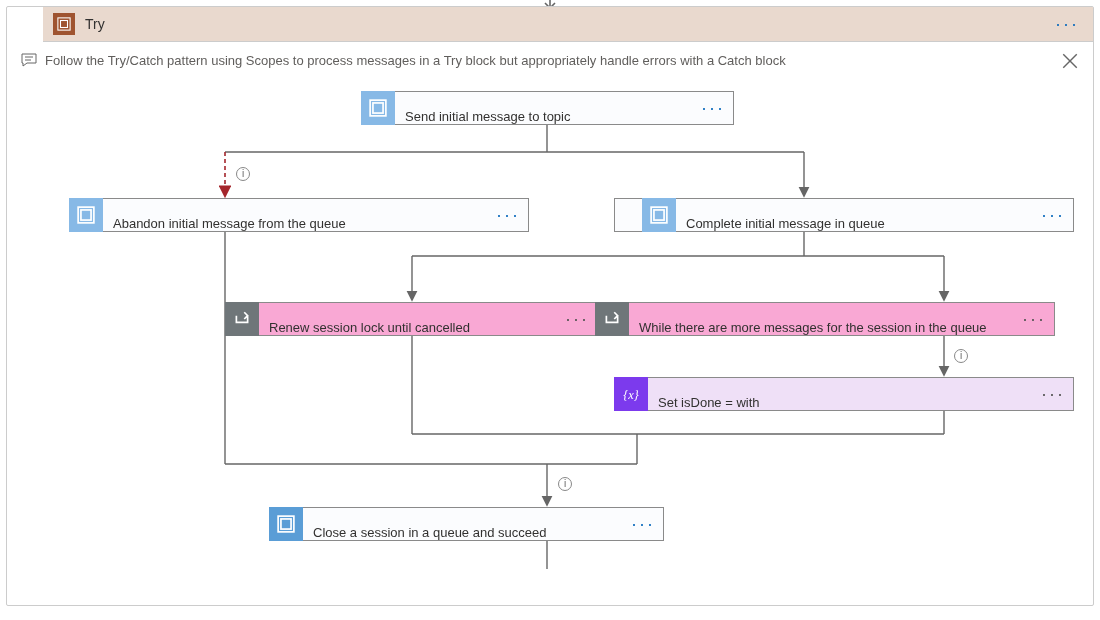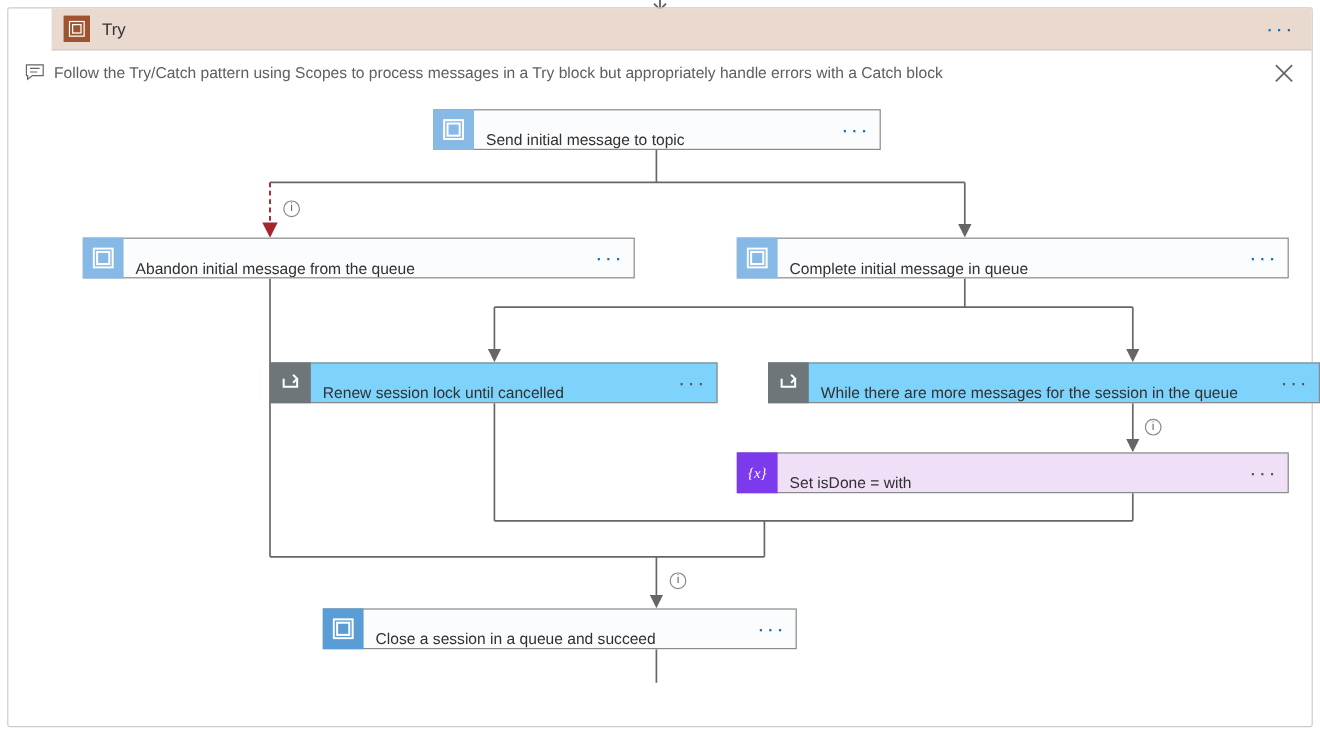--- a/index.html
+++ b/index.html
@@ -32,21 +32,21 @@
   .desc-icon{width:16px;height:16px;margin-right:8px;flex:0 0 auto;}
   .close-x{position:absolute;right:14px;top:10px;width:18px;height:18px;cursor:pointer;color:#666;}
   
   .canvas{position:relative;height:530px;}
   svg.lines{position:absolute;left:0;top:0;width:1088px;height:530px;}
   
   .card{position:absolute;height:34px;display:flex;align-items:flex-end;border:1px solid var(--card-border);background:#fbfcfe;font-size:13px;}
   .card .icon{width:34px;height:34px;flex:0 0 34px;display:flex;align-items:center;justify-content:center;margin:-1px 0 -1px -1px;}
   .card.sb .icon{background:var(--sb-blue);}
   .card.sbd .icon{background:var(--sb-blue-dark);}
-  .card.grey{background:#7dd3fc;}
+  .card.grey{background:#f9a8d4;}
   .card.grey .icon{background:var(--sb-grey);}
   .card.purple{background:var(--purple-light);}
   .card.purple .icon{background:var(--purple);}
   .card .label{padding:0 70px 0 10px;white-space:nowrap;overflow:hidden;}
   .card .ell{position:absolute;right:8px;top:6px;color:#0f6cbd;font-size:18px;letter-spacing:2px;line-height:20px;cursor:pointer;}
   .card.grey .ell,.card.purple .ell{color:#555;}
   
   .info{position:absolute;width:14px;height:14px;border:1px solid #888;border-radius:50%;font-size:10px;line-height:12px;text-align:center;color:#666;background:#fff;}
   
   .add-action{position:absolute;left:0;right:0;bottom:12px;text-align:center;color:var(--link);cursor:pointer;}
@@ -147,42 +147,42 @@
         <div class="icon">
             <svg width="18" height="18" viewBox="0 0 16 16">
               <rect x="1" y="1" width="14" height="14" fill="none" stroke="#fff" stroke-width="1.5"></rect>
               <rect x="3.5" y="3.5" width="9" height="9" fill="none" stroke="#fff" stroke-width="1.5"></rect>
             </svg>
           </div>
         <span class="label">Abandon initial message from the queue</span>
         <span class="ell">···</span>
       </div>
 
-      <div class="card sb" style="left:607px;top:124px;width:460px;">
+      <div class="card sb" style="left:607px;top:124px;width:460px;padding-left:28px;">
         <div class="icon">
             <svg width="18" height="18" viewBox="0 0 16 16">
               <rect x="1" y="1" width="14" height="14" fill="none" stroke="#fff" stroke-width="1.5"></rect>
               <rect x="3.5" y="3.5" width="9" height="9" fill="none" stroke="#fff" stroke-width="1.5"></rect>
             </svg>
           </div>
         <span class="label">Complete initial message in queue</span>
         <span class="ell">···</span>
       </div>
 
       <div class="card grey" style="left:218px;top:228px;width:373px;">
         <div class="icon">
             <svg width="18" height="18" viewBox="0 0 16 16">
               <path d="M3 5 v6 h10 v-6 M10 2 l3 3 l-3 3" fill="none" stroke="#fff" stroke-width="1.5"></path>
             </svg>
           </div>
         <span class="label">Renew session lock until cancelled</span>
         <span class="ell">···</span>
       </div>
 
-      <div class="card grey" style="left:633px;top:228px;width:460px;">
+      <div class="card grey" style="left:588px;top:228px;width:460px;">
         <div class="icon">
             <svg width="18" height="18" viewBox="0 0 16 16">
               <path d="M3 5 v6 h10 v-6 M10 2 l3 3 l-3 3" fill="none" stroke="#fff" stroke-width="1.5"></path>
             </svg>
           </div>
         <span class="label">While there are more messages for the session in the queue</span>
         <span class="ell">···</span>
       </div>
 
       <div class="card purple" style="left:607px;top:303px;width:460px;">

